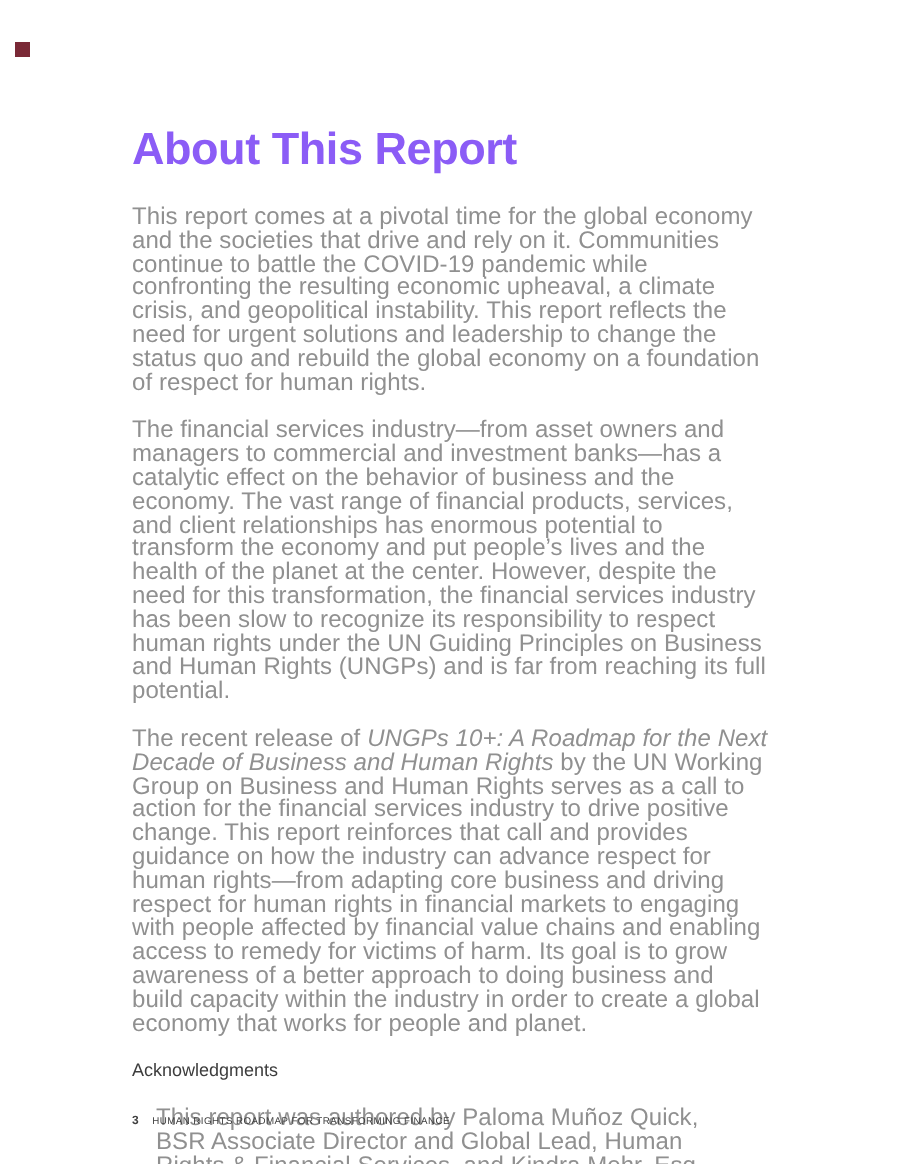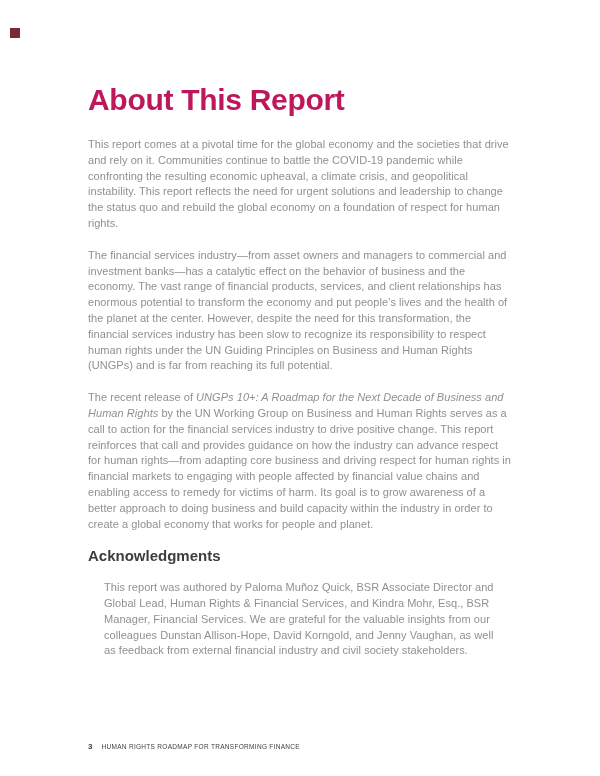--- a/index.html
+++ b/index.html
@@ -27,40 +27,40 @@
     top: 84px;
     width: 424px;
   }
 
   h1.page-title {
     margin: 0;
     font-size: 30px;
     line-height: 32px;
     font-weight: bold;
     letter-spacing: -0.3px;
-    color: #be185d;
+    color: #8b5cf6;
   }
 
   .body-copy {
     margin: 0 0 16px 0;
-    font-size: 11px;
+    font-size: 16px;
     line-height: 15.8px;
     letter-spacing: 0.05px;
     color: #909090;
   }
 
   .body-copy.first { margin-top: 21px; }
 
   .italic { font-style: italic; }
 
   .ack-heading {
     margin: 0;
-    font-size: 15px;
+    font-size: 12px;
     line-height: 15.8px;
-    font-weight: bold;
+    font-weight: normal;
     color: #3d3d3d;
   }
 
   .ack-body { margin: 16px; }
 
   .design-credit { margin: 13px 0 0 0; }
 
   .footer {
     position: absolute;
     left: 88px;

